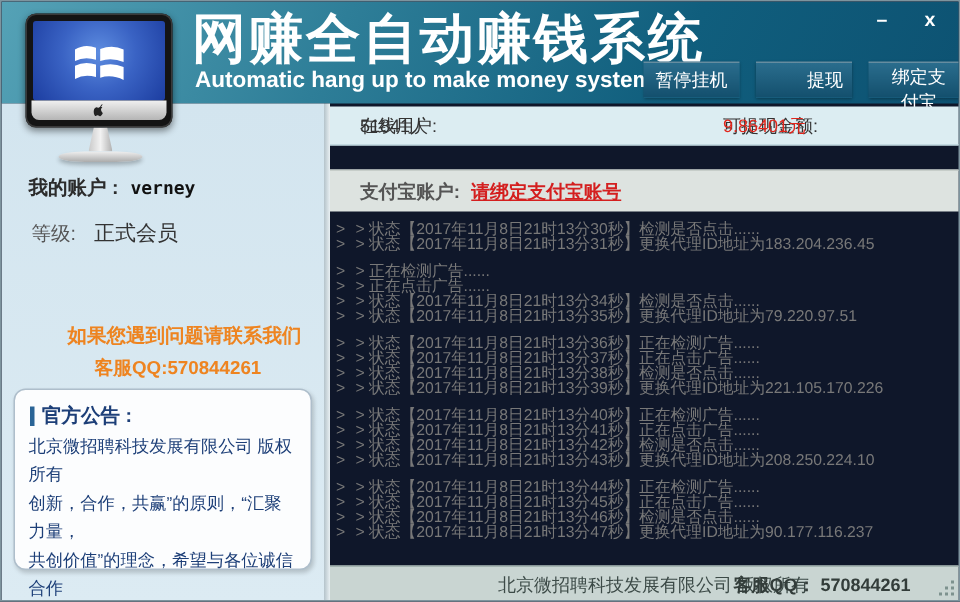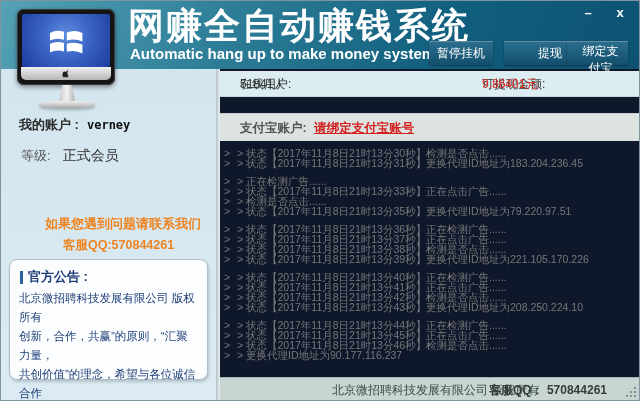--- a/index.html
+++ b/index.html
@@ -11,21 +11,21 @@
     background:linear-gradient(115deg,#55a2b6 0%,#2e7e98 35%,#105e7d 70%,#0d5272 100%);}
   #title{position:absolute;left:127px;top:1px;font-size:36px;font-weight:bold;color:#fff;letter-spacing:2px;white-space:nowrap;}
   #subtitle{position:absolute;left:129px;top:44px;font-size:15px;font-weight:bold;color:#fff;white-space:nowrap;}
   .winctl{position:absolute;top:3px;width:22px;height:18px;color:#fff;font-weight:bold;font-size:13px;text-align:center;line-height:18px;cursor:pointer;}
   #min{right:42px;} #close{right:10px;}
   .hbtn{position:absolute;top:40px;height:24px;border:none;color:#fff;font-size:12px;cursor:pointer;
     background:linear-gradient(#2a6d8d,#134f6d);border-top:1px solid rgba(255,255,255,.35);
     box-shadow:0 1px 2px rgba(0,0,0,.35);}
   #btn-pause{left:428px;width:64px;}
   #btn-withdraw{left:503px;width:64px;text-align:right;}
-  #btn-bind{left:566px;width:61px;padding-left:12px;}
+  #btn-bind{left:578px;width:61px;padding-left:12px;}
 
   
   #imac{position:absolute;left:16px;top:8px;width:100px;z-index:6;}
   #imac-frame{width:98px;height:76px;background:#141414;border-radius:7px;padding:5px 5px 0 5px;
     box-shadow:0 2px 5px rgba(0,0,0,.45), inset 0 0 0 1px #3a3a3a;}
   #imac-screen{height:53px;border-radius:2px;
     background:radial-gradient(circle at 50% 40%,#5e8de0 0%,#3a63c4 45%,#1c3da0 100%);
     display:flex;align-items:center;justify-content:center;}
   #imac-chin{height:13px;margin:0 -1px;background:linear-gradient(#f0f0f0,#b5b5b5);
     border-radius:0 0 5px 5px;display:flex;align-items:center;justify-content:center;}
@@ -171,25 +171,25 @@
         <span class="lp">&gt; &gt;</span>
         <span class="ls">状态【2017年11月8日21时13分31秒】</span>
         <span class="la">更换代理ID地址为183.204.236.45</span>
       </div>
       <div class="log-row log-gap">
         <span class="lp">&gt; &gt;</span>
         <span class="la">正在检测广告......</span>
       </div>
       <div class="log-row">
         <span class="lp">&gt; &gt;</span>
-        <span class="ls">状态【2017年11月8日21时13分33秒】</span>
-        <span class="la">正在点击广告......</span>
-      </div>
-      <div class="log-row">
-        <span class="lp">&gt; &gt;</span>
+        <span class="la">正在点击广告......</span>
+      </div>
+      <div class="log-row">
+        <span class="lp">&gt; &gt;</span>
+        <span class="ls">状态【2017年11月8日21时13分34秒】</span>
         <span class="la">检测是否点击......</span>
       </div>
       <div class="log-row">
         <span class="lp">&gt; &gt;</span>
         <span class="ls">状态【2017年11月8日21时13分35秒】</span>
         <span class="la">更换代理ID地址为79.220.97.51</span>
       </div>
       <div class="log-row log-gap">
         <span class="lp">&gt; &gt;</span>
         <span class="ls">状态【2017年11月8日21时13分36秒】</span>
@@ -240,20 +240,21 @@
         <span class="ls">状态【2017年11月8日21时13分45秒】</span>
         <span class="la">正在点击广告......</span>
       </div>
       <div class="log-row">
         <span class="lp">&gt; &gt;</span>
         <span class="ls">状态【2017年11月8日21时13分46秒】</span>
         <span class="la">检测是否点击......</span>
       </div>
       <div class="log-row">
         <span class="lp">&gt; &gt;</span>
+        <span class="ls">状态【2017年11月8日21时13分47秒】</span>
         <span class="la">更换代理ID地址为90.177.116.237</span>
       </div>
     </div>
 
   <div id="footerbar">
     <span id="footer-company">北京微招聘科技发展有限公司  版权所有</span>
     <span id="footer-qq">客服QQ： 570844261</span>
   </div>
 
   <div id="grip">

